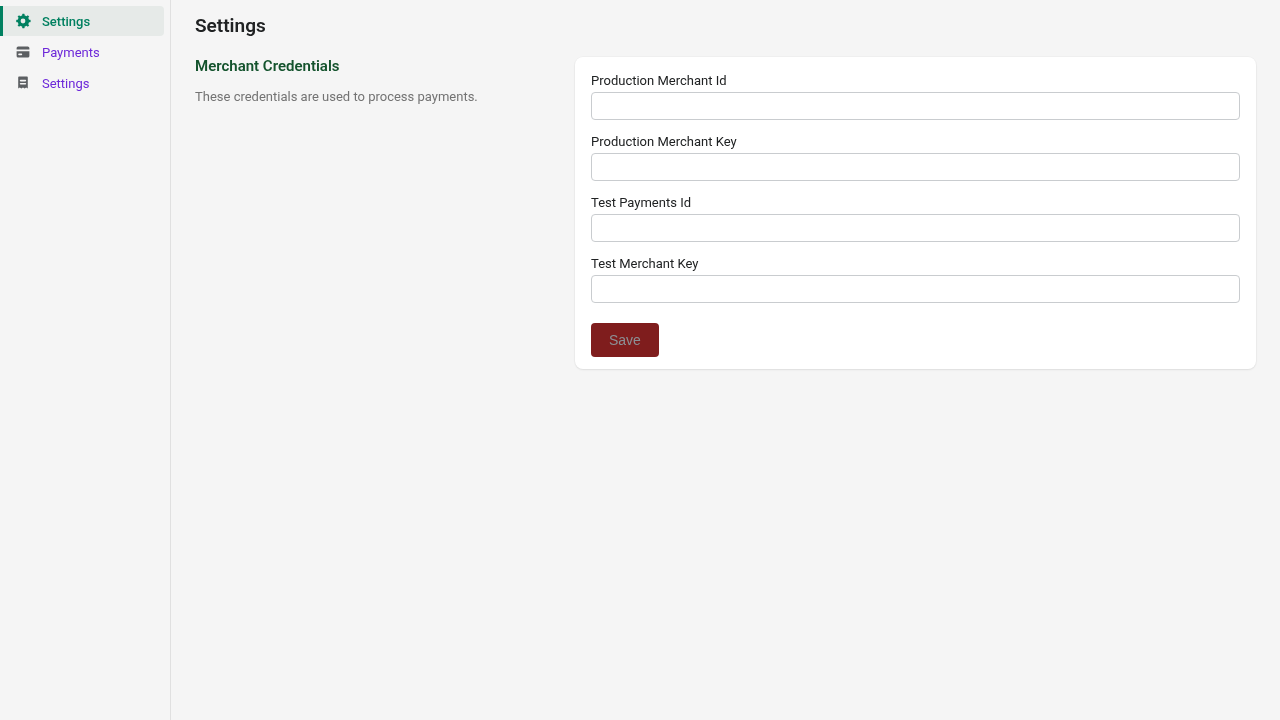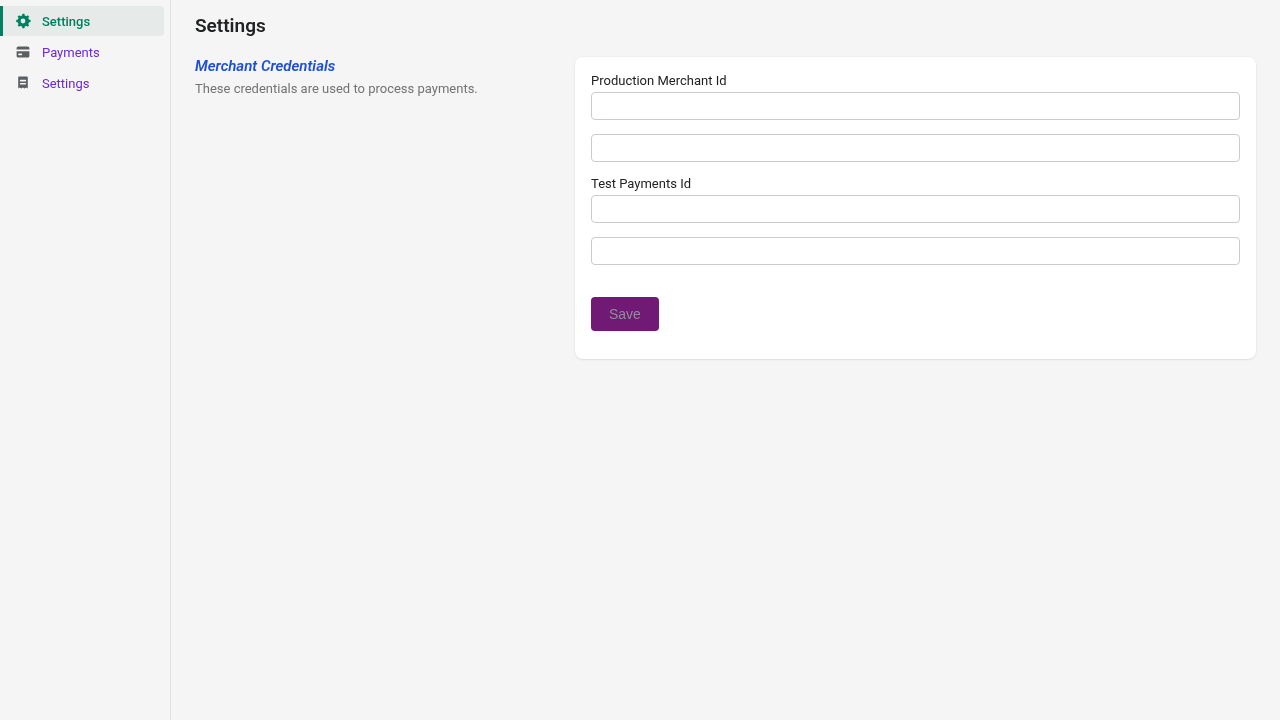--- a/index.html
+++ b/index.html
@@ -81,35 +81,34 @@
       display: flex;
       gap: 20px;
     }
     .section-info {
       width: 360px;
       flex-shrink: 0;
     }
     .section-title {
       font-size: 15px;
       font-weight: 600;
-      color: #1d4ed8;
-      margin-bottom: 4px;
-      font-style: italic;
+      color: #14532d;
+      margin-bottom: 12px;
     }
     .section-desc {
       font-size: 13px;
       color: #737373;
       line-height: 1.5;
     }
     .card {
       flex: 1;
       background: #fff;
       border-radius: 8px;
       box-shadow: 0 1px 2px rgba(0,0,0,0.08), 0 0 0 1px rgba(0,0,0,0.02);
-      padding: 16px 16px 28px 16px;
+      padding: 16px 16px 12px 16px;
     }
     .form-group {
       margin-bottom: 14px;
     }
     .form-label {
       display: block;
       font-size: 13px;
       color: #202223;
       margin-bottom: 4px;
     }
@@ -119,27 +118,27 @@
       border: 1px solid #c9cccf;
       border-radius: 4px;
       padding: 4px 10px;
       font-size: 13px;
       color: #202223;
       background: #fff;
     }
     .save-button {
       display: inline-block;
       padding: 9px 18px;
-      background: #701a75;
+      background: #7f1d1d;
       border: none;
       border-radius: 4px;
       font-size: 14px;
       color: #8c9196;
       cursor: pointer;
-      margin-top: 18px;
+      margin-top: 6px;
     }
   </style>
 </head>
 <body>
 
 <nav class="sidebar">
   <div class="sidebar-item active">
     <span class="sidebar-icon">
       <svg viewBox="0 0 20 20" width="16" height="16">
           <path d="M11.5 1a.5.5 0 01.5.5V3a7 7 0 012.5 1.03l1.06-1.06a.5.5 0 01.71 0l1.26 1.26a.5.5 0 010 .71L16.47 6A7 7 0 0117.5 8.5H19a.5.5 0 01.5.5v2a.5.5 0 01-.5.5h-1.5A7 7 0 0116.47 14l1.06 1.06a.5.5 0 010 .71l-1.26 1.26a.5.5 0 01-.71 0L14.5 15.97A7 7 0 0112 17v1.5a.5.5 0 01-.5.5h-2a.5.5 0 01-.5-.5V17a7 7 0 01-2.5-1.03l-1.06 1.06a.5.5 0 01-.71 0l-1.26-1.26a.5.5 0 010-.71L4.53 14A7 7 0 013.5 11.5H2a.5.5 0 01-.5-.5V9a.5.5 0 01.5-.5h1.5A7 7 0 014.53 6L3.47 4.94a.5.5 0 010-.71l1.26-1.26a.5.5 0 01.71 0L6.5 4.03A7 7 0 019 3V1.5a.5.5 0 01.5-.5h2zM10 7a3 3 0 100 6 3 3 0 000-6z"></path>
@@ -173,25 +172,27 @@
       <h2 class="section-title">Merchant Credentials</h2>
       <p class="section-desc">These credentials are used to process payments.</p>
     </div>
 
     <div class="card">
       <div class="form-group">
         <label class="form-label">Production Merchant Id</label>
         <input class="form-input" type="text" value="" style="">
       </div>
       <div class="form-group">
+        <label class="form-label">Production Merchant Key</label>
         <input class="form-input" type="text" value="" style="">
       </div>
       <div class="form-group">
         <label class="form-label">Test Payments Id</label>
         <input class="form-input" type="text" value="" style="">
       </div>
       <div class="form-group">
+        <label class="form-label">Test Merchant Key</label>
         <input class="form-input" type="text" value="" style="">
       </div>
       <button class="save-button">Save</button>
     </div>
   </div>
 </main>
 
 </body></html>

